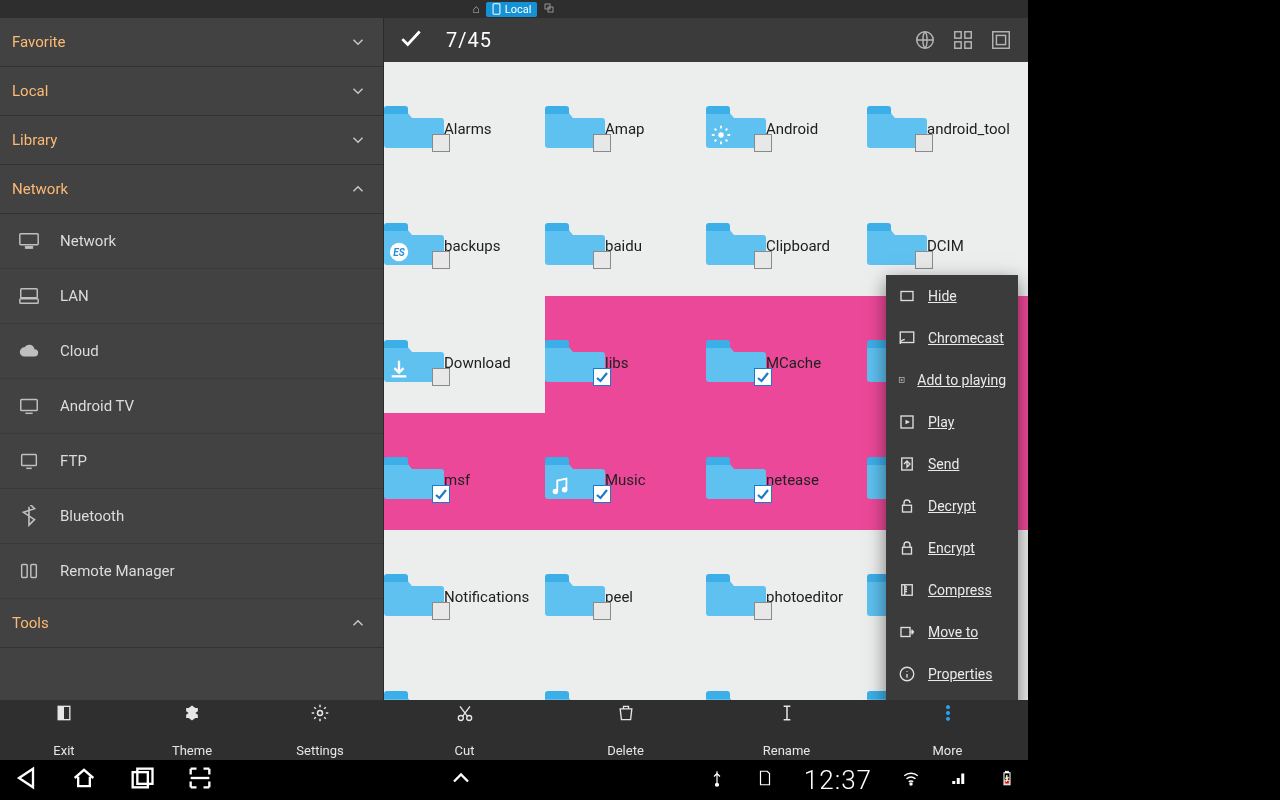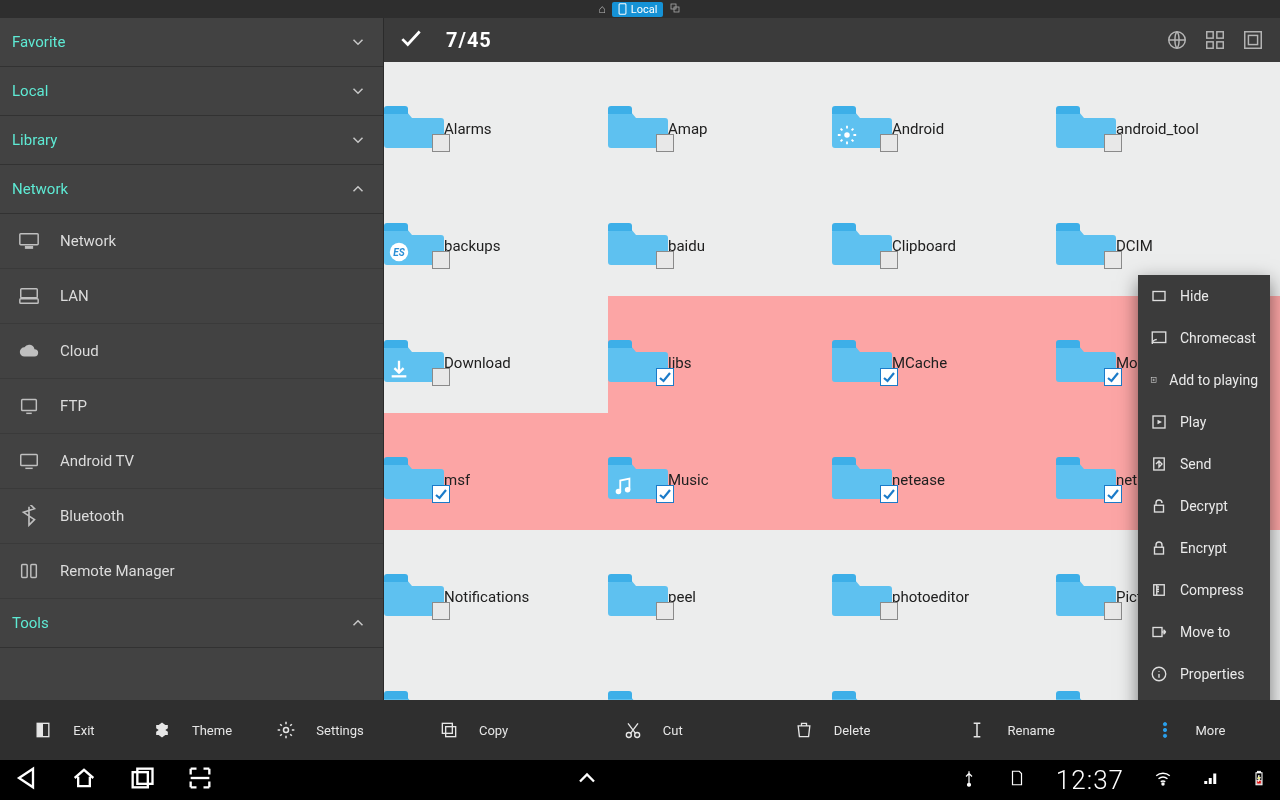--- a/index.html
+++ b/index.html
@@ -1,17 +1,17 @@
 <!DOCTYPE html>
 <html><head>
 <meta charset="utf-8">
 <style>
   * { box-sizing: border-box; margin: 0; padding: 0; font-family: Roboto, "Helvetica Neue", Arial, sans-serif; }
   html, body { width: 1280px; height: 800px; overflow: hidden; background: #000; color: #ddd; }
-  .app { display: flex; flex-direction: column; width: 1280px; height: 800px; }
+  .app { display: flex; flex-direction: column; width: 1028px; height: 800px; }
 
   
   .topstrip {
     height: 18px; background: #2e2e2e; display: flex; align-items: center; justify-content: center;
     font-size: 11px; color: #ccc; position: relative;
   }
   .topstrip .homeicon::before { content: "⌂"; font-size: 12px; margin-right: 6px; color:#bbb; }
   .topstrip .local-pill {
     background:#1592d6; color:#fff; padding:1px 6px; font-size:11px; border-radius:2px;
     display:inline-flex; align-items:center; gap:4px;
@@ -22,75 +22,75 @@
   
   .mainrow { display:flex; flex:1; min-height:0; }
 
   
   .sidebar {
     width: 384px; background:#424242; color:#d7d7d7; display:flex; flex-direction:column;
     border-right:1px solid #2b2b2b;
   }
   .side-section {
     height:49px; display:flex; align-items:center; justify-content:space-between;
-    padding:0 16px 0 12px; border-bottom:1px solid #323232; font-size:15px; color:#5eead4;
+    padding:0 16px 0 12px; border-bottom:1px solid #323232; font-size:15px; color:#fdba74;
     cursor:pointer;
   }
   .chev { width:18px; height:18px; }
   .chev svg { width:18px; height:18px; stroke:#c7c7c7; stroke-width:2; fill:none; }
   .side-item {
     height:55px; display:flex; align-items:center; gap:20px; padding-left:18px;
     font-size:15px; color:#dcdcdc; border-bottom:1px solid #3a3a3a; cursor:pointer;
   }
   .side-item .sicon { width:22px; height:22px; display:flex; align-items:center; justify-content:center; }
   .side-item .sicon svg { width:22px; height:22px; fill:#bfbfbf; stroke:#bfbfbf; }
 
   
   .content { flex:1; display:flex; flex-direction:column; background:#eceded; position:relative; }
   .cheader {
     height:44px; background:#3b3b3b; display:flex; align-items:center; color:#fff;
     padding:0 8px 0 14px; font-size:20px;
   }
   .cheader .check svg { width:26px; height:26px; stroke:#fff; fill:none; stroke-width:2.5; }
-  .cheader .count { margin-left:22px; font-weight:700; letter-spacing:1px; }
+  .cheader .count { margin-left:22px; font-weight:400; letter-spacing:1px; }
   .cheader .spacer { flex:1; }
   .cheader .hicon { width:38px; display:flex; justify-content:center; cursor:pointer;}
   .cheader .hicon svg { width:22px; height:22px; stroke:#b5b5b5; fill:none; stroke-width:1.6; }
 
   
   .grid-wrap { flex:1; overflow:hidden; position:relative; }
   .grid {
     display:grid; grid-template-columns: repeat(4, 1fr); grid-auto-rows:117px;
     position:absolute; inset:0;
   }
   .cell {
     display:flex; flex-direction:row; align-items:center; justify-content:flex-start;
     padding-top:10px; font-size:15px; color:#202020; cursor:pointer; position:relative;
   }
-  .cell.selected { background:#fca5a5; }
+  .cell.selected { background:#ec4899; }
   .folder { position:relative; width:60px; height:48px; }
   .folder svg.fshape { width:60px; height:48px; }
   .cb {
     position:absolute; right:-6px; bottom:-2px; width:18px; height:18px;
     background:#e8e8e8; border:1px solid #8a8a8a; display:flex; align-items:center; justify-content:center;
   }
   .cb.checked { background:#fff; border-color:#1b7bc9; }
   .cb.checked svg { width:14px; height:14px; }
   .overlay-icon { position:absolute; left:4px; bottom:0px; }
   .overlay-icon svg { width:22px; height:22px; }
   .flabel { margin-top:6px; max-width:200px; white-space:nowrap; overflow:hidden; text-overflow:ellipsis; }
 
   
   .bottombar {
     height:60px; background:#2f2f2f; display:flex; color:#e6e6e6;
   }
   .bb-left { width:384px; display:flex; }
   .bb-right { flex:1; display:flex; }
   .bb-btn {
-    flex:1; display:flex; flex-direction:row; align-items:center; justify-content:center;
+    flex:1; display:flex; flex-direction:column; align-items:center; justify-content:center;
     font-size:13px; gap:20px; cursor:pointer; color:#e6e6e6;
   }
   .bb-btn svg { width:20px; height:20px; fill:#e6e6e6; stroke:#e6e6e6; }
   .bb-btn.more svg { fill:#2aa0ec; stroke:#2aa0ec; }
   .bb-btn.more { color:#e6e6e6; }
 
   
   .navbar {
     height:40px; background:#000; display:flex; align-items:center; padding:0 12px; color:#fff;
     justify-content:space-between;
@@ -106,21 +106,21 @@
     box-shadow:0 6px 18px rgba(0,0,0,0.5); z-index:50; width:130px;
   }
   .popup { width:128px; }
   .popup { width: 128px; }
   .popup { width: 128px; }
   .popup-item {
     height:42px; display:flex; align-items:center; gap:12px; padding:0 12px; font-size:14px;
     white-space:nowrap; cursor:pointer;
   }
   .popup-item svg { width:18px; height:18px; stroke:#dedede; fill:none; stroke-width:1.8; }
-  .popup { width: 130px; }
+  .popup { width: 130px; text-decoration: underline; }
   .popup { width: 130px; max-width: none; }
   
   .popup { width: 130px; }
 
 </style>
 </head>
 <body>
 
 <svg width="0" height="0" style="position:absolute">
   <defs>
@@ -372,32 +372,32 @@
             <span class="sicon">
               <svg>
                 <use href="#si-cloud"></use>
               </svg>
             </span>
         <span>Cloud</span>
           </div>
           <div class="side-item">
             <span class="sicon">
               <svg>
+                <use href="#si-tv"></use>
+              </svg>
+            </span>
+        <span>Android TV</span>
+          </div>
+          <div class="side-item">
+            <span class="sicon">
+              <svg>
                 <use href="#si-ftp"></use>
               </svg>
             </span>
         <span>FTP</span>
-          </div>
-          <div class="side-item">
-            <span class="sicon">
-              <svg>
-                <use href="#si-tv"></use>
-              </svg>
-            </span>
-        <span>Android TV</span>
           </div>
           <div class="side-item">
             <span class="sicon">
               <svg>
                 <use href="#si-bluetooth"></use>
               </svg>
             </span>
         <span>Bluetooth</span>
           </div>
           <div class="side-item">
@@ -778,26 +778,20 @@
           <span>Theme</span>
         </div>
         <div class="bb-btn">
           <svg>
             <use href="#bb-settings"></use>
           </svg>
           <span>Settings</span>
         </div>
       </div>
     <div class="bb-right" id="bb-right">
-        <div class="bb-btn">
-          <svg>
-            <use href="#bb-copy"></use>
-          </svg>
-          <span>Copy</span>
-        </div>
         <div class="bb-btn">
           <svg>
             <use href="#bb-cut"></use>
           </svg>
           <span>Cut</span>
         </div>
         <div class="bb-btn">
           <svg>
             <use href="#bb-delete"></use>
           </svg>

